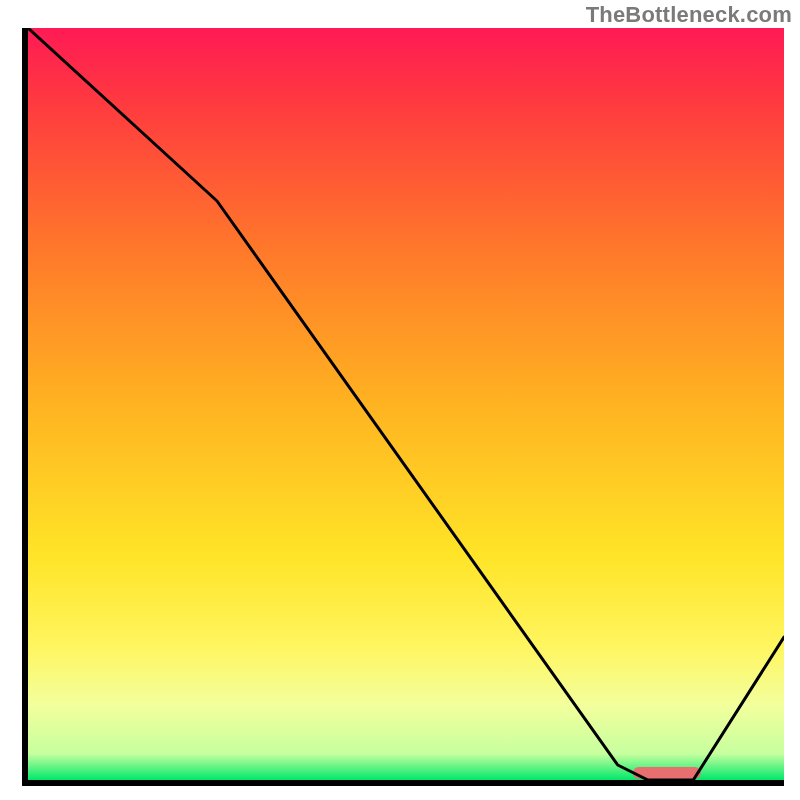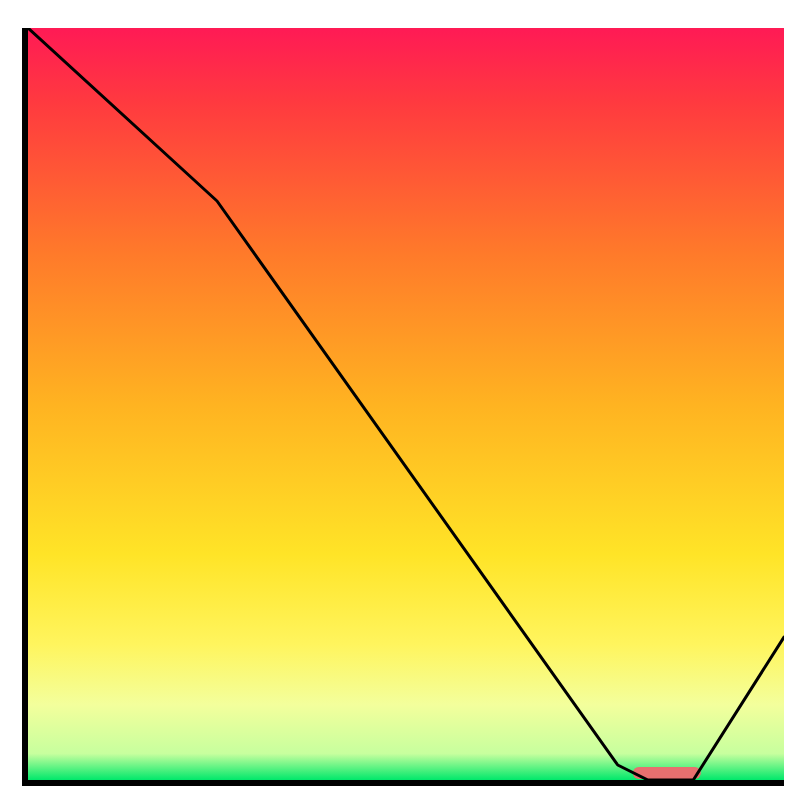--- a/index.html
+++ b/index.html
@@ -43,20 +43,21 @@
     height: 752px;
   }
   .plot svg {
     display: block;
   }
 </style>
 </head>
 <body>
 
 <div class="frame">
+  <div class="watermark">TheBottleneck.com</div>
 
   <div class="axes"></div>
 
   <div class="plot">
     <svg id="plot-svg" width="756" height="752" viewBox="0 0 756 752">
       <defs>
         <linearGradient id="bg-grad" x1="0" y1="0" x2="0" y2="1">
             <stop offset="0%" stop-color="#ff1a55"></stop>
             <stop offset="10%" stop-color="#ff3a3f"></stop>
             <stop offset="30%" stop-color="#ff7a2a"></stop>

